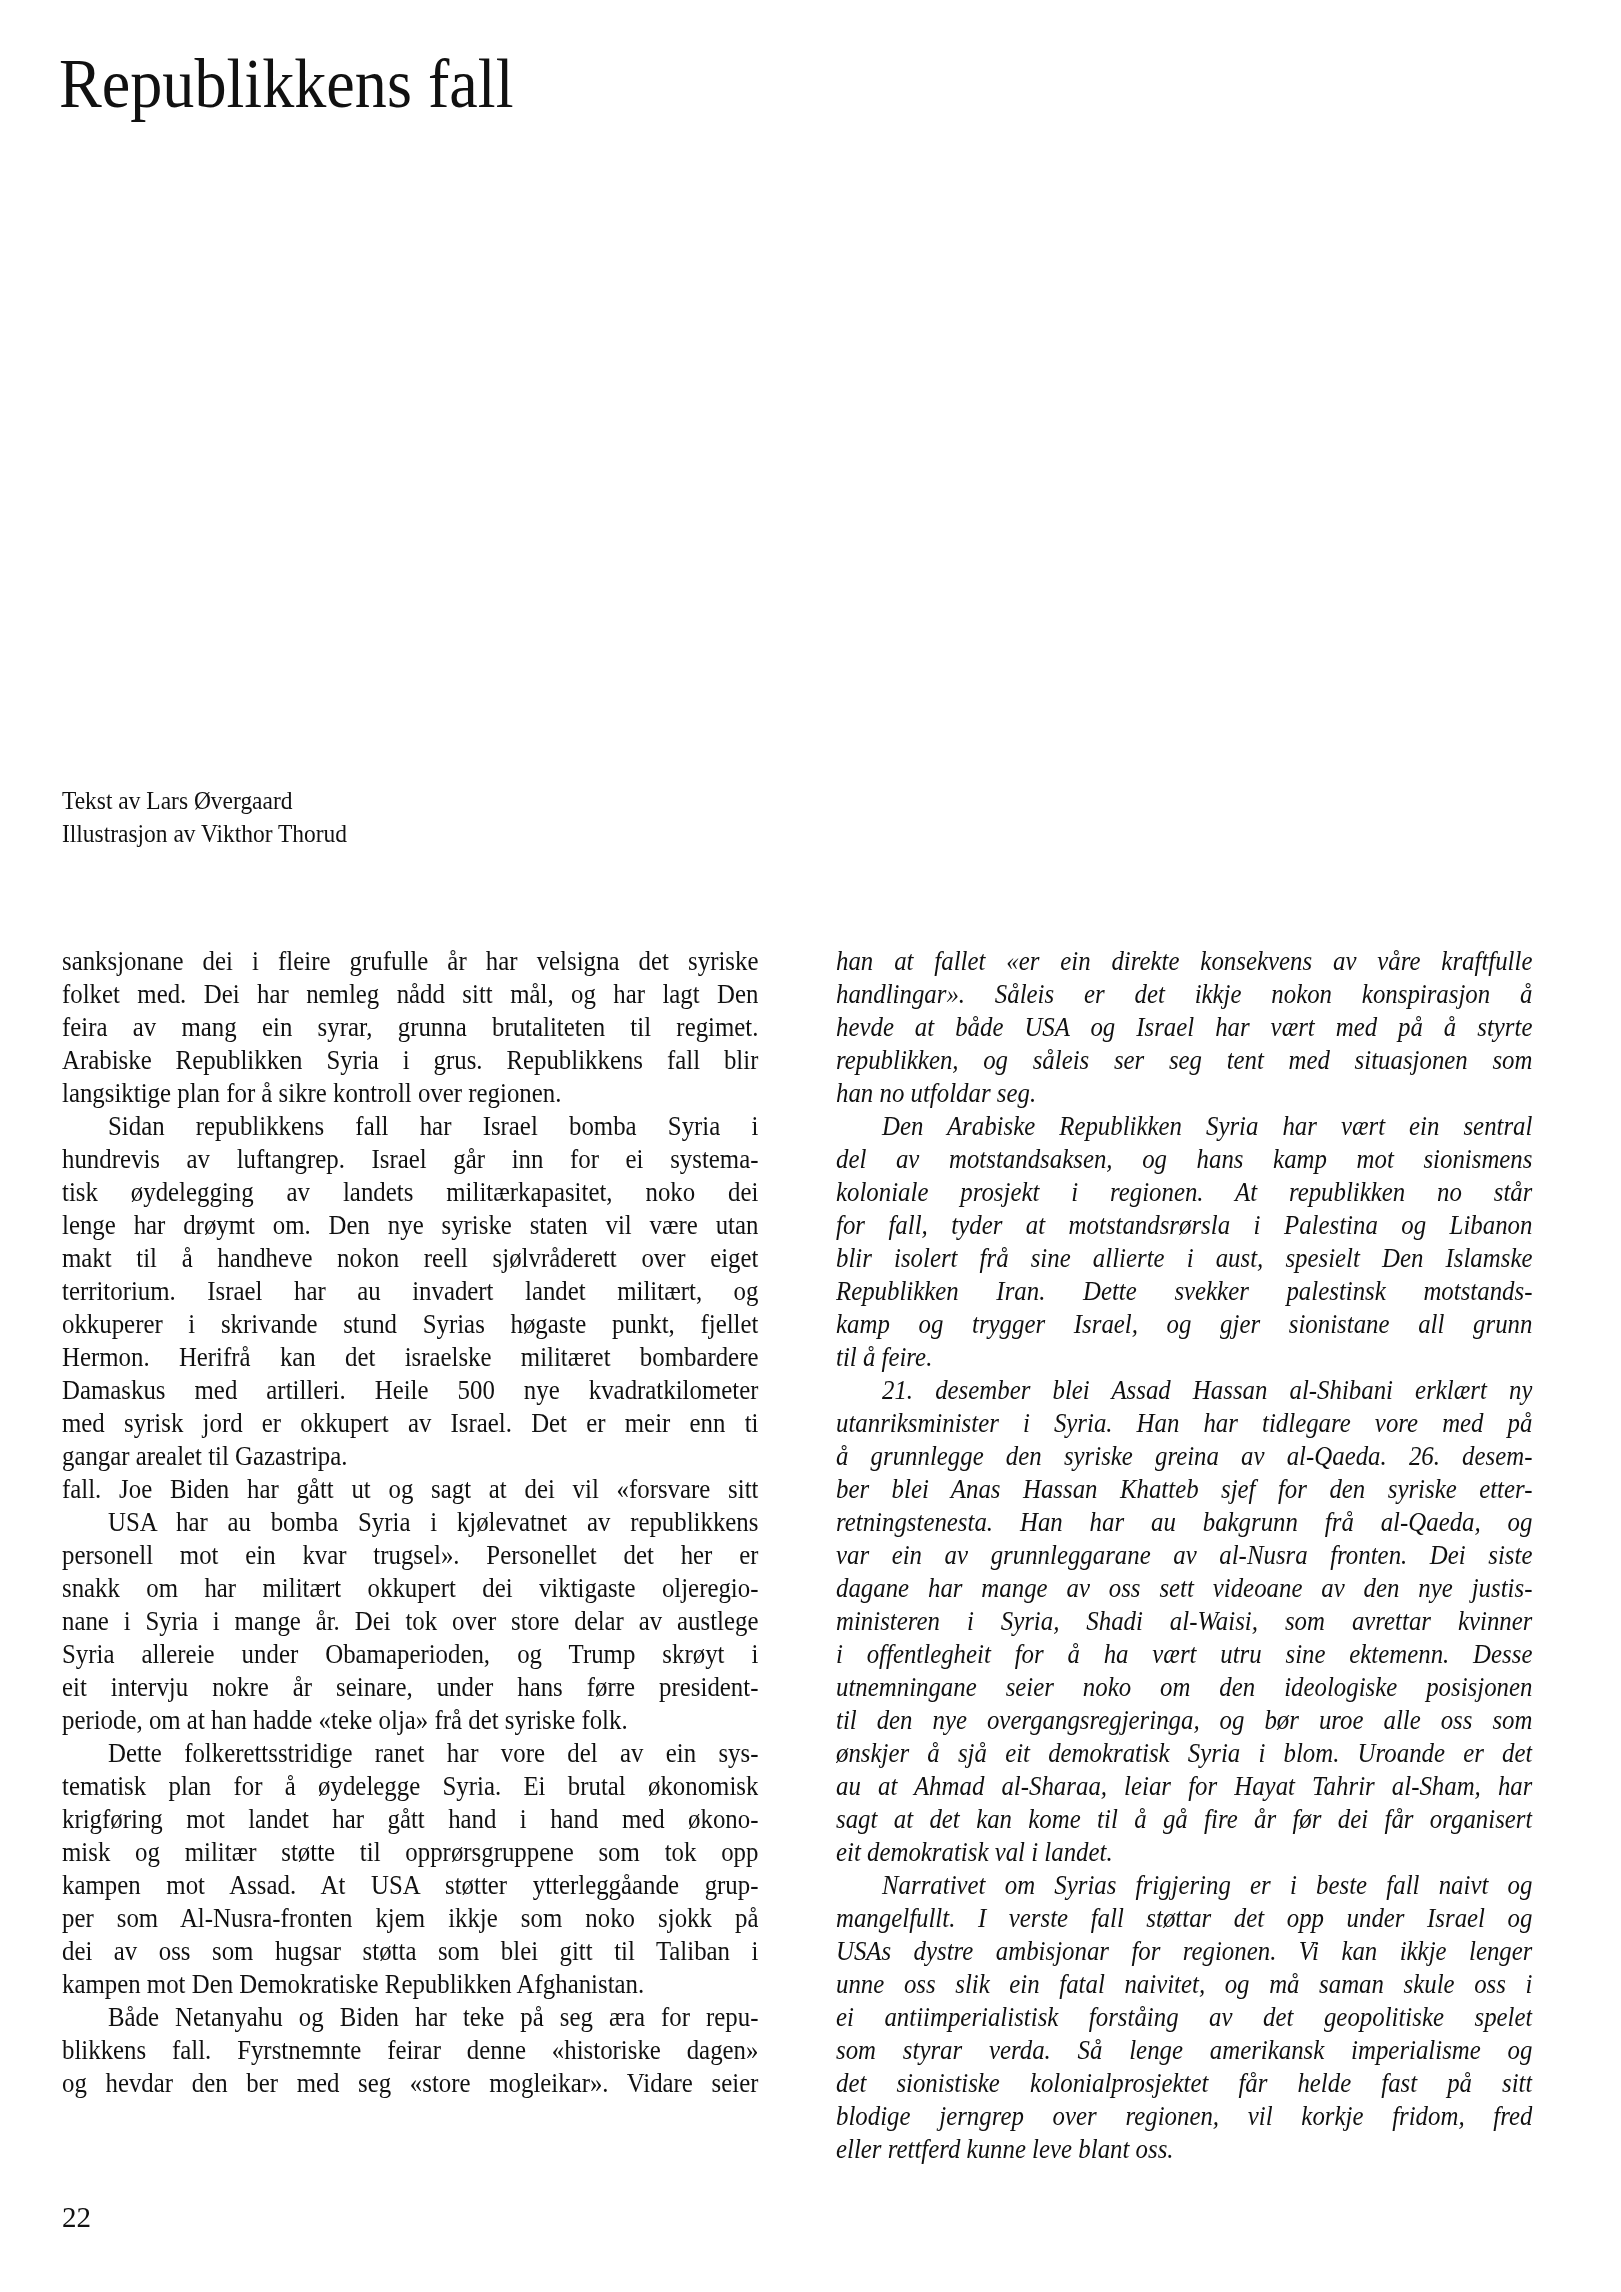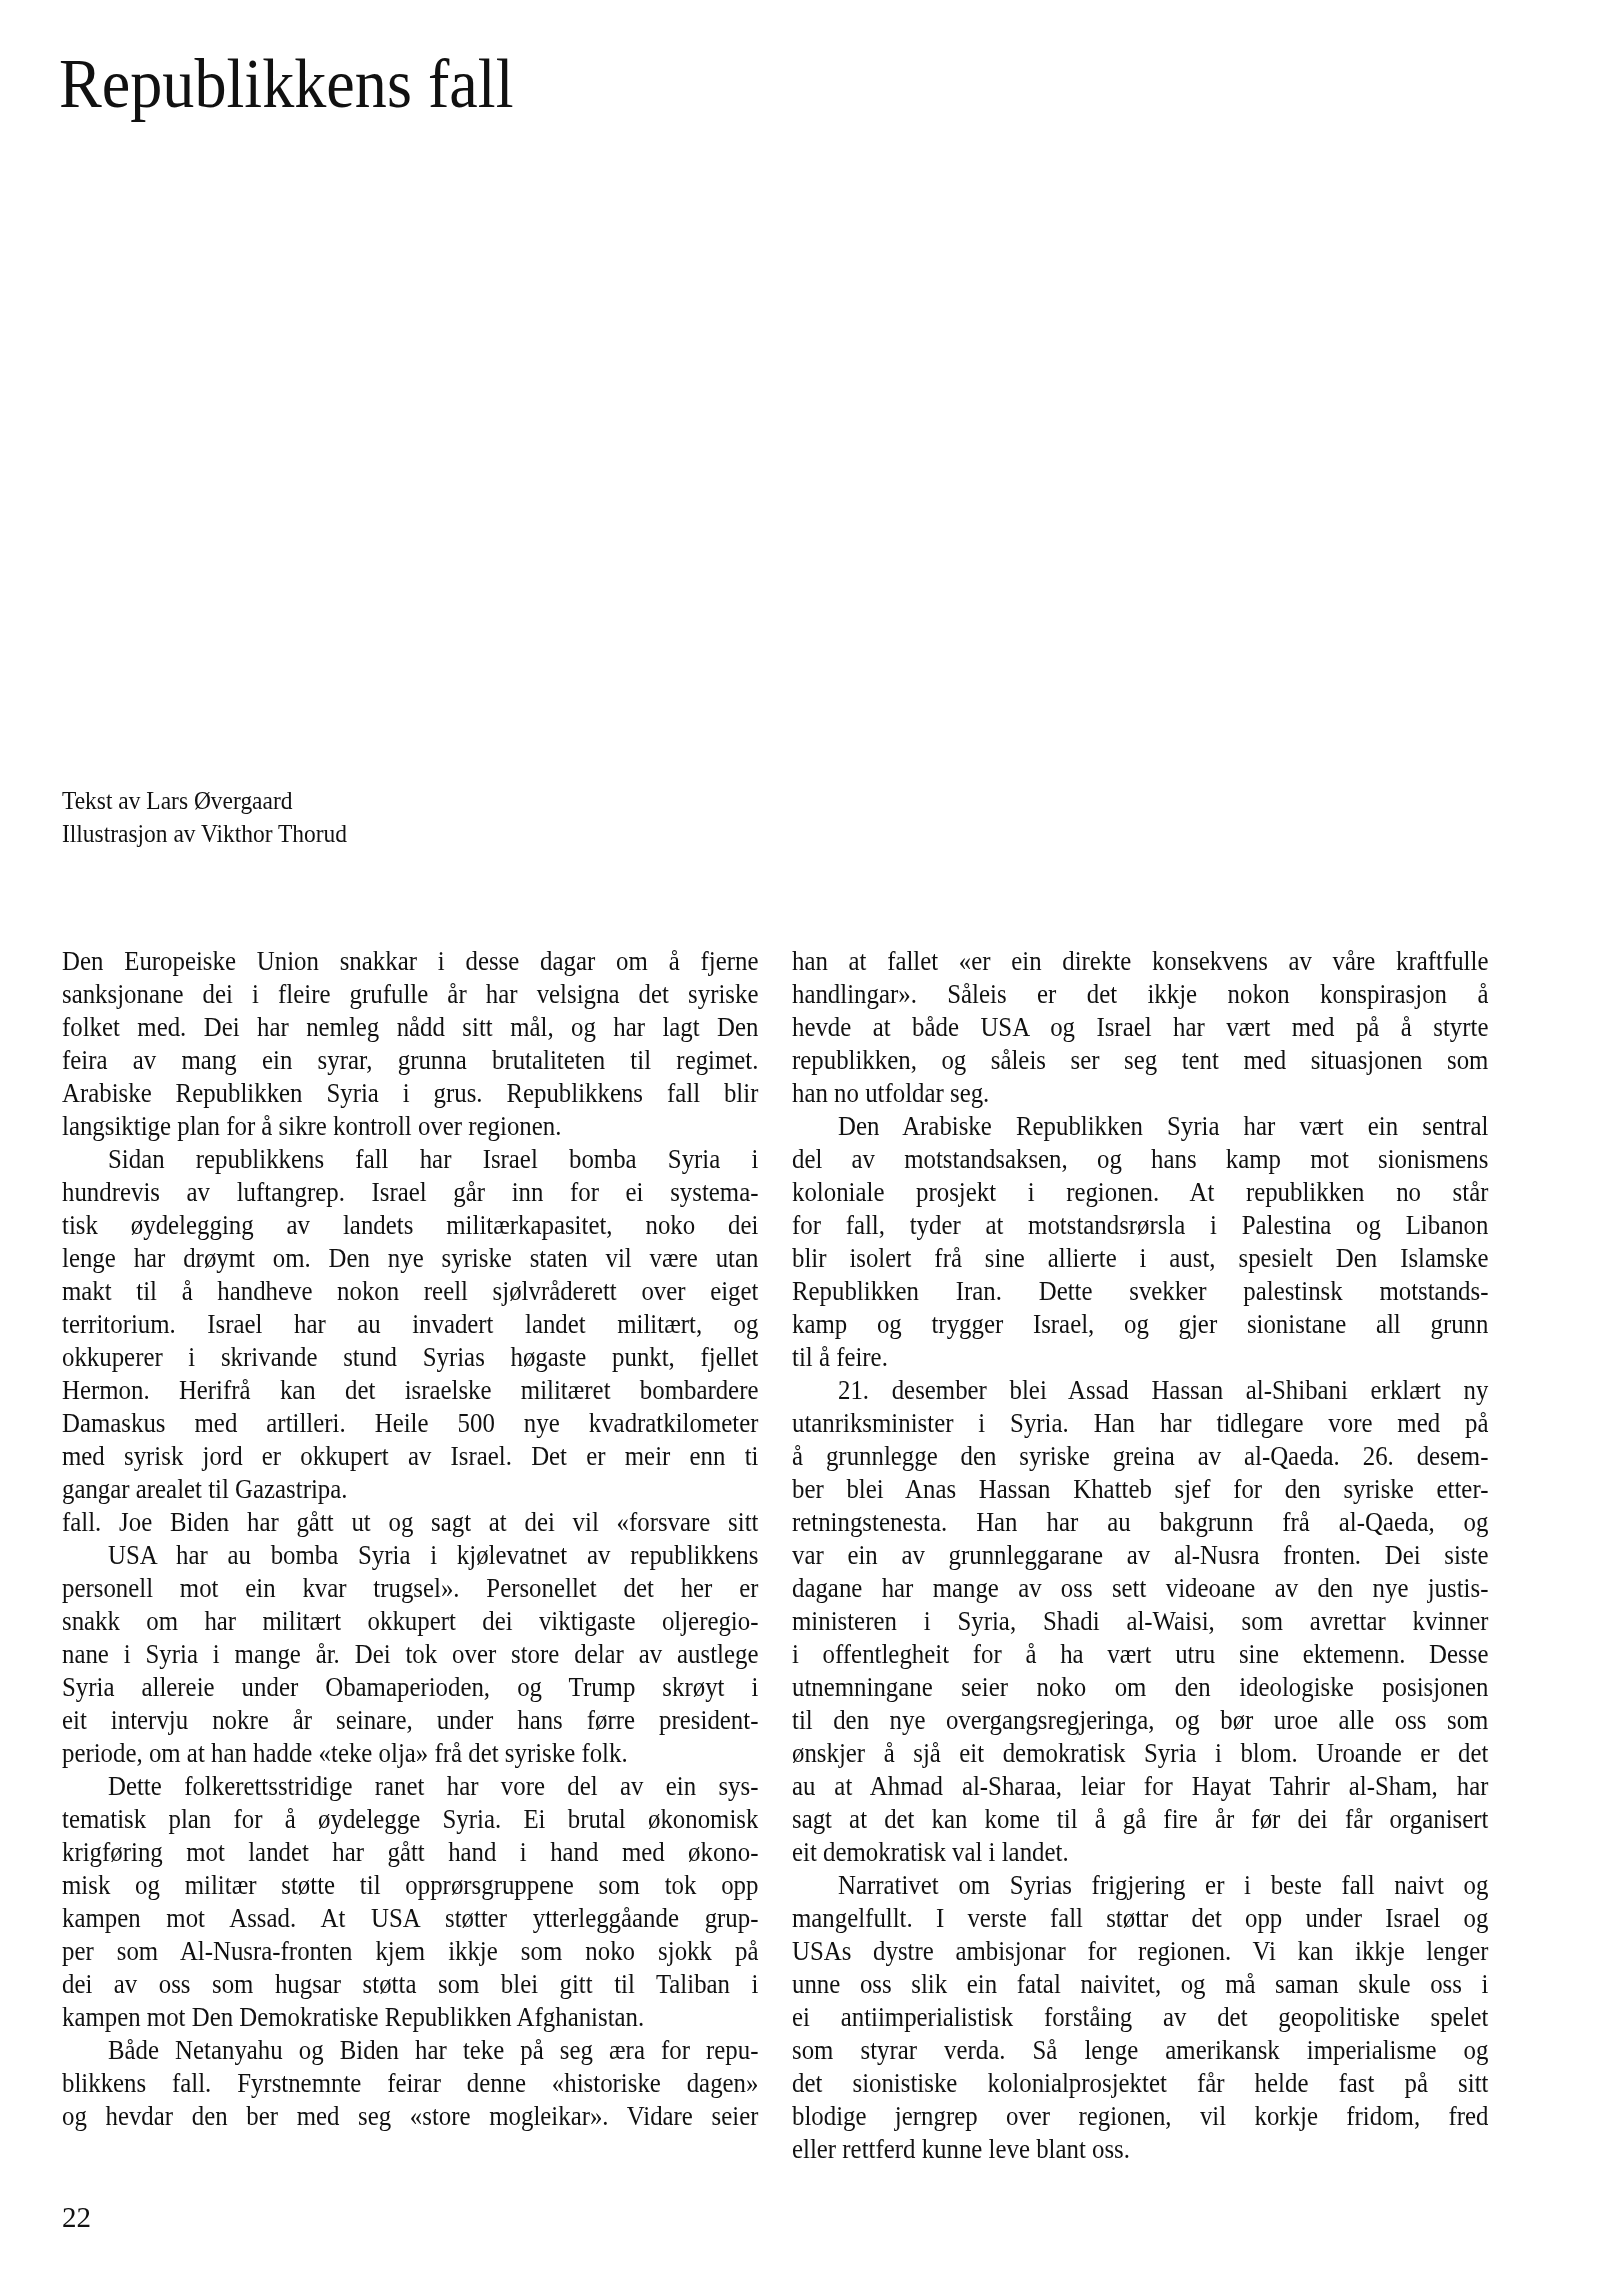--- a/index.html
+++ b/index.html
@@ -38,21 +38,21 @@
     transform-origin: left top;
     white-space: nowrap;
   }
   .byline div { height: 33px; }
   .column {
     position: absolute;
     top: 945px;
     width: 696px;
   }
   .col-left { left: 62px; }
-  .col-right { left: 792px; }
+  .col-right { left: 836px; font-style: italic; }
   .line {
     height: 33px;
     line-height: 33px;
     font-size: 27px;
     white-space: nowrap;
     overflow: visible;
   }
   .line-inner {
     display: block;
     width: 757px; 
@@ -83,23 +83,20 @@
 
 <h1 class="title">Republikkens fall</h1>
 
 <div class="byline">
   <div>Tekst av Lars Øvergaard</div>
   <div>Illustrasjon av Vikthor Thorud</div>
 </div>
 
 <div class="column col-left">
     <div class="line">
-      <span class="line-inner">Den Europeiske Union snakkar i desse dagar om å fjerne</span>
-    </div>
-    <div class="line">
       <span class="line-inner">sanksjonane dei i fleire grufulle år har velsigna det syriske</span>
     </div>
     <div class="line">
       <span class="line-inner">folket med. Dei har nemleg nådd sitt mål, og har lagt Den</span>
     </div>
     <div class="line">
       <span class="line-inner">feira av mang ein syrar, grunna brutaliteten til regimet.</span>
     </div>
     <div class="line">
       <span class="line-inner">Arabiske Republikken Syria i grus. Republikkens fall blir</span>

